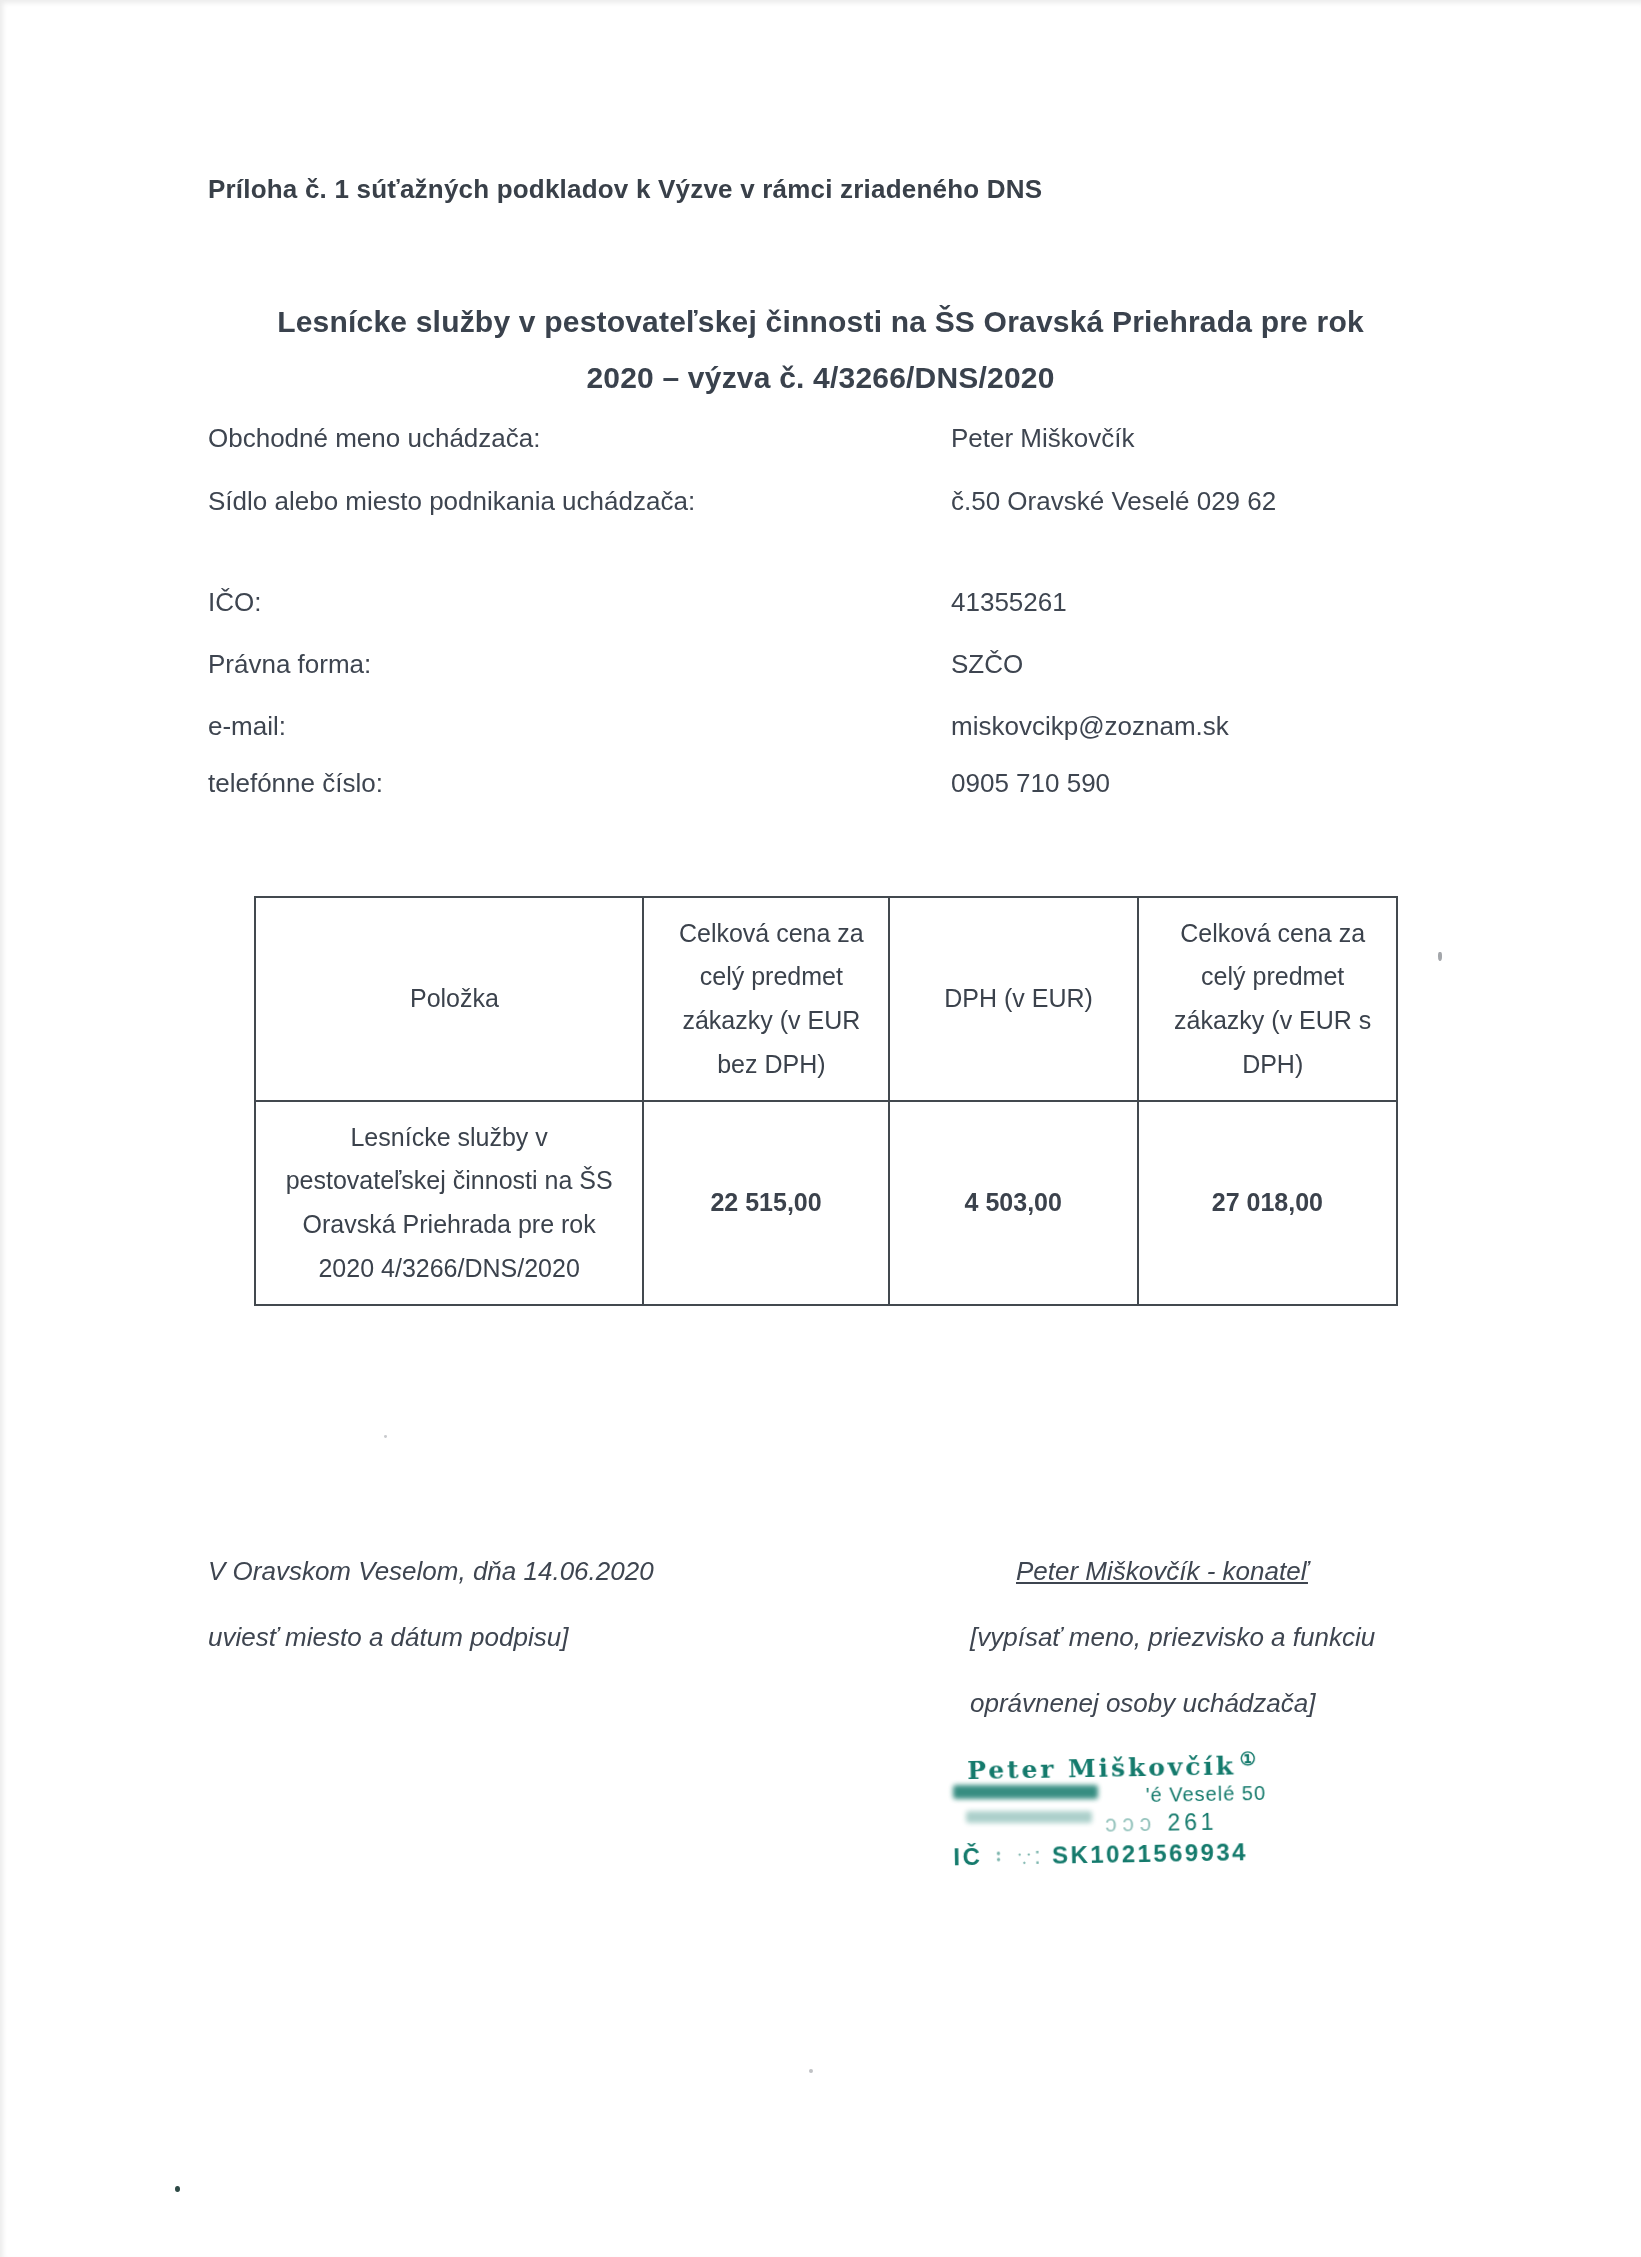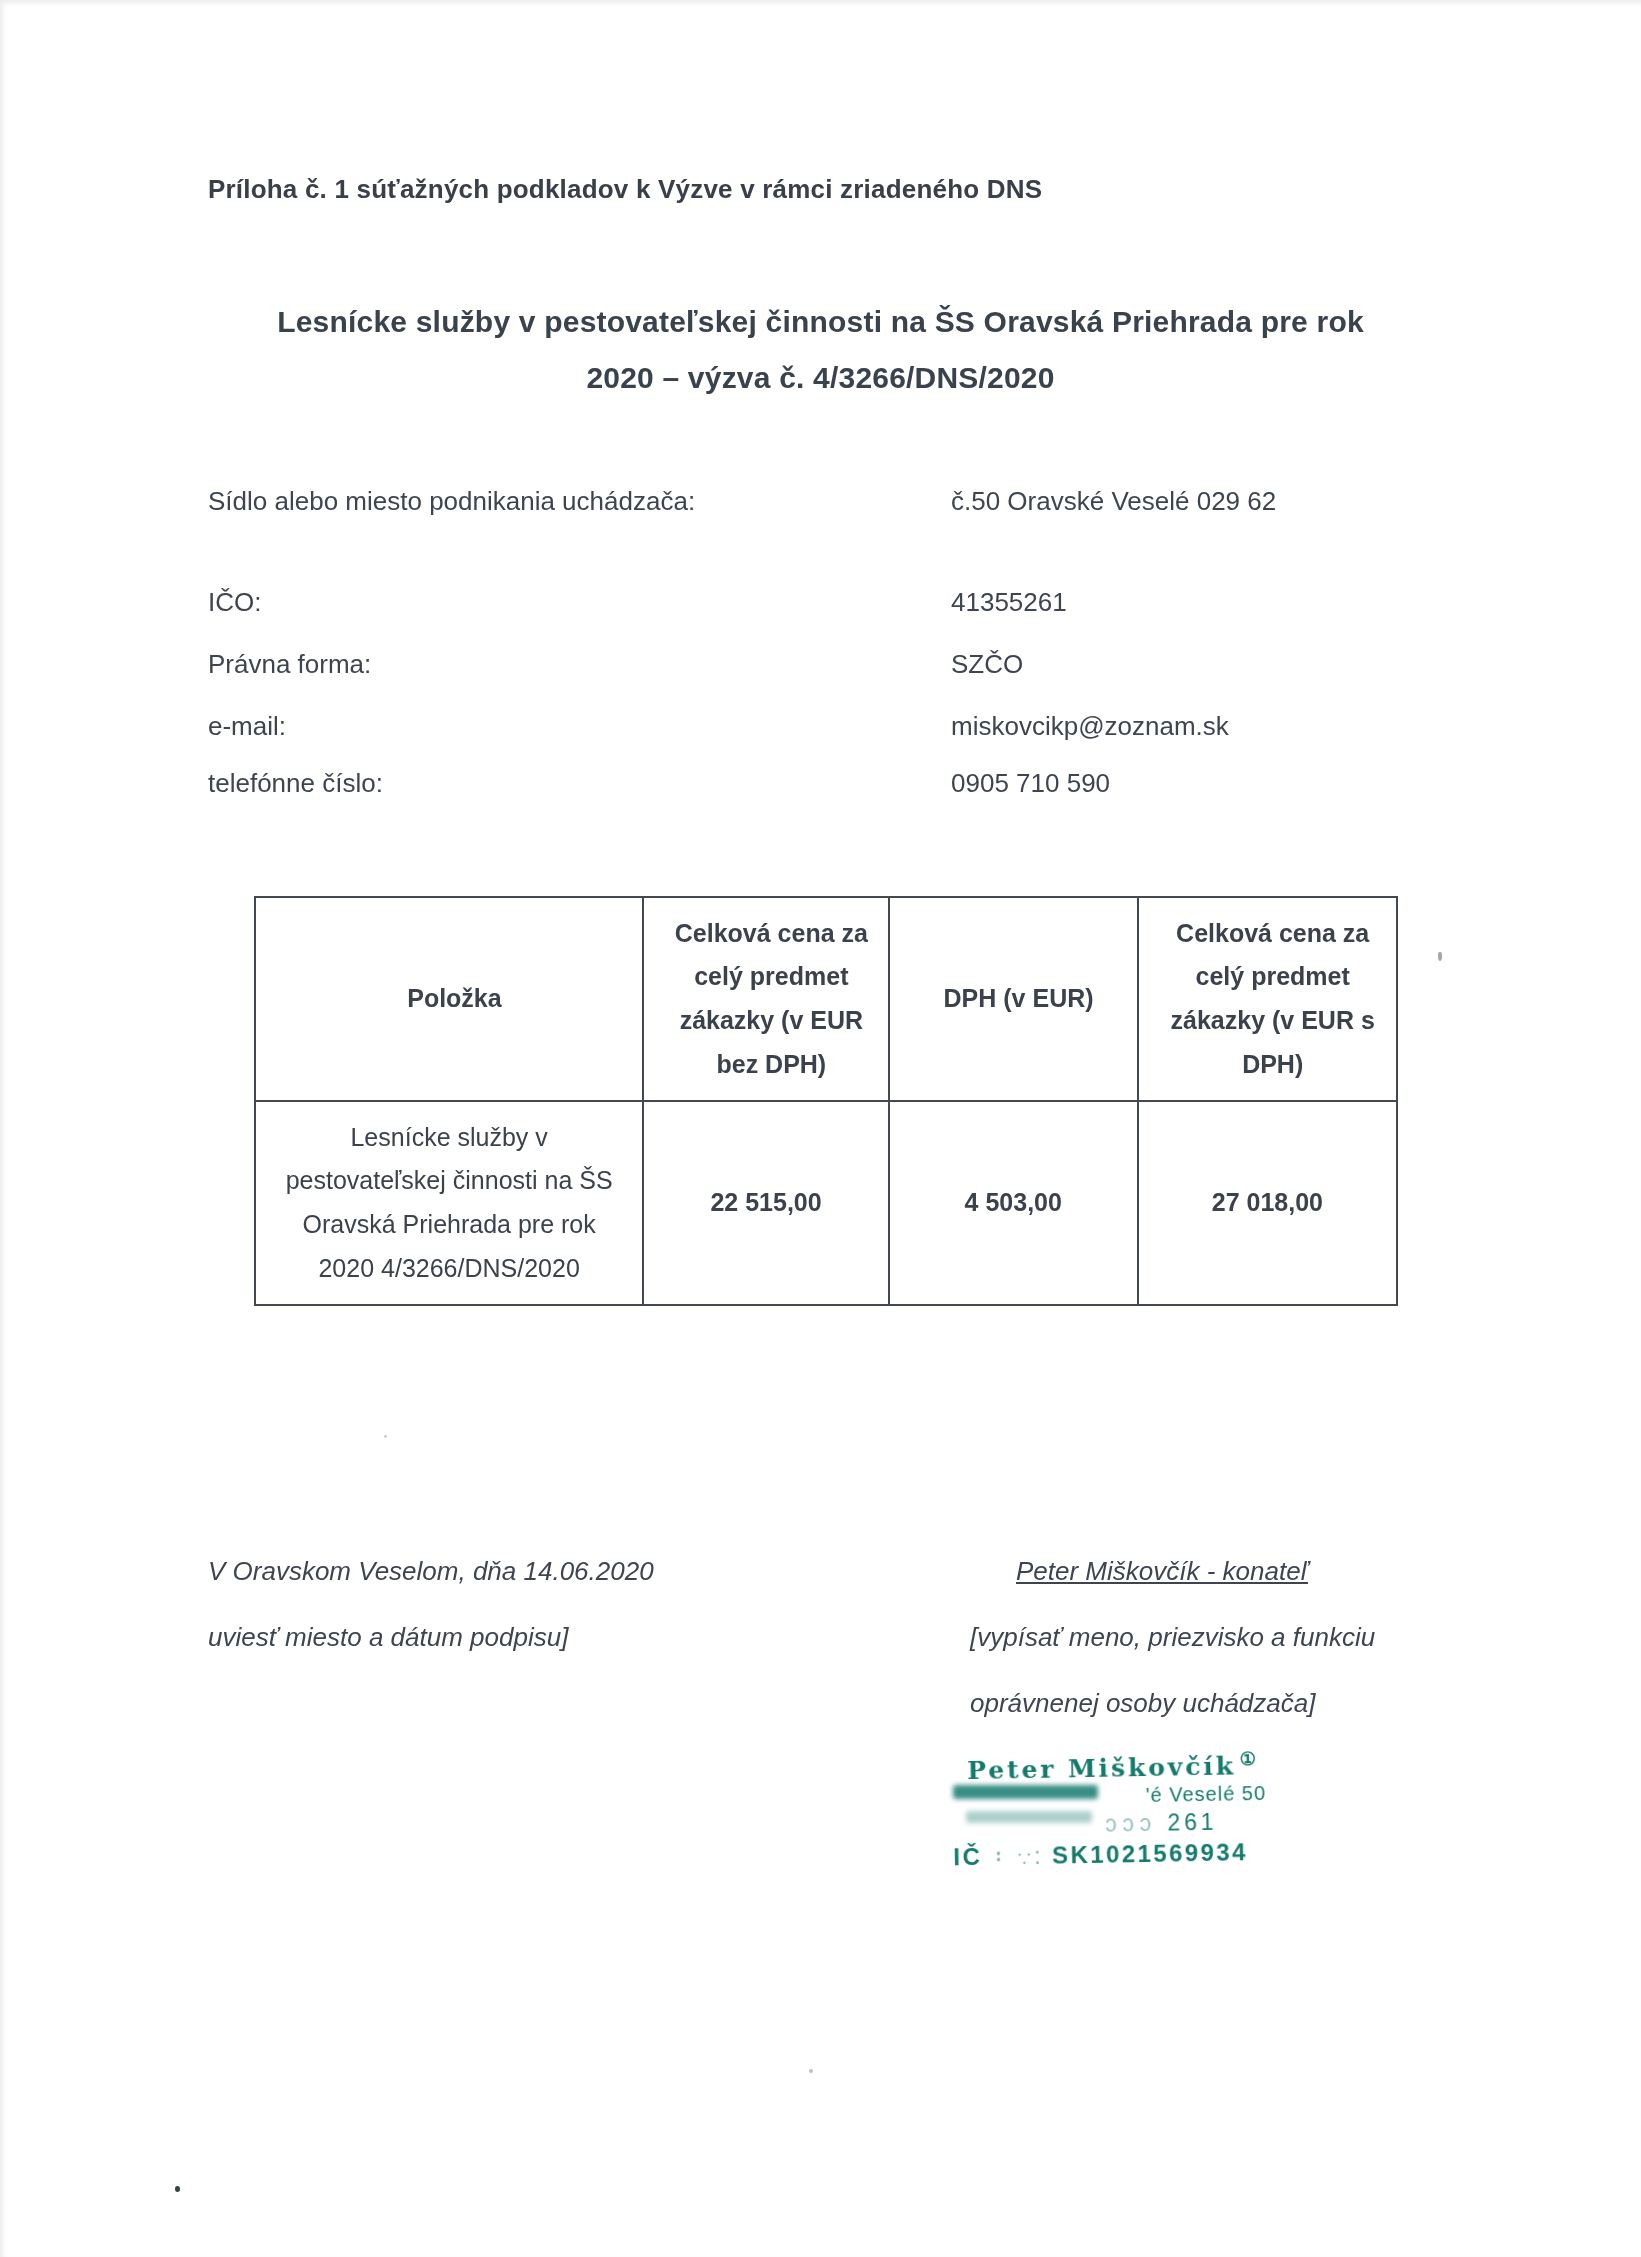--- a/index.html
+++ b/index.html
@@ -77,21 +77,21 @@
   .price-table col.c2 { width: 21.5%; }
   .price-table col.c3 { width: 21.8%; }
   .price-table col.c4 { width: 22.7%; }
   .price-table th, .price-table td {
     border: 2.4px solid #43494f;
     text-align: center;
     vertical-align: middle;
     padding: 13.5px 17.4px;
   }
   .price-table th {
-    font-weight: bold;
+    font-weight: normal;
     height: 147px;
     line-height: 1.75;
     padding-left: 28px;
   }
   .price-table td {
     height: 153px;
     line-height: 1.75;
   }
   .price-table td.num { font-weight: bold; margin-left: 6px; }
 
@@ -187,20 +187,24 @@
 </head>
 <body>
 
 <div class="page">
 
   <div class="attachment-note">Príloha č. 1  súťažných podkladov k Výzve v rámci zriadeného DNS</div>
 
   <div class="doc-title l1">Lesnícke služby v  pestovateľskej činnosti na ŠS Oravská Priehrada pre rok</div>
   <div class="doc-title l2">2020 – výzva č. 4/3266/DNS/2020</div>
 
+  <div class="field-row fr0">
+    <span class="label">Obchodné meno uchádzača:</span>
+    <span class="value">Peter Miškovčík</span>
+  </div>
   <div class="field-row fr1">
     <span class="label">Sídlo alebo miesto podnikania uchádzača:</span>
     <span class="value">č.50 Oravské Veselé 029 62</span>
   </div>
   <div class="field-row fr2">
     <span class="label">IČO:</span>
     <span class="value">41355261</span>
   </div>
   <div class="field-row fr3">
     <span class="label">Právna forma:</span>

